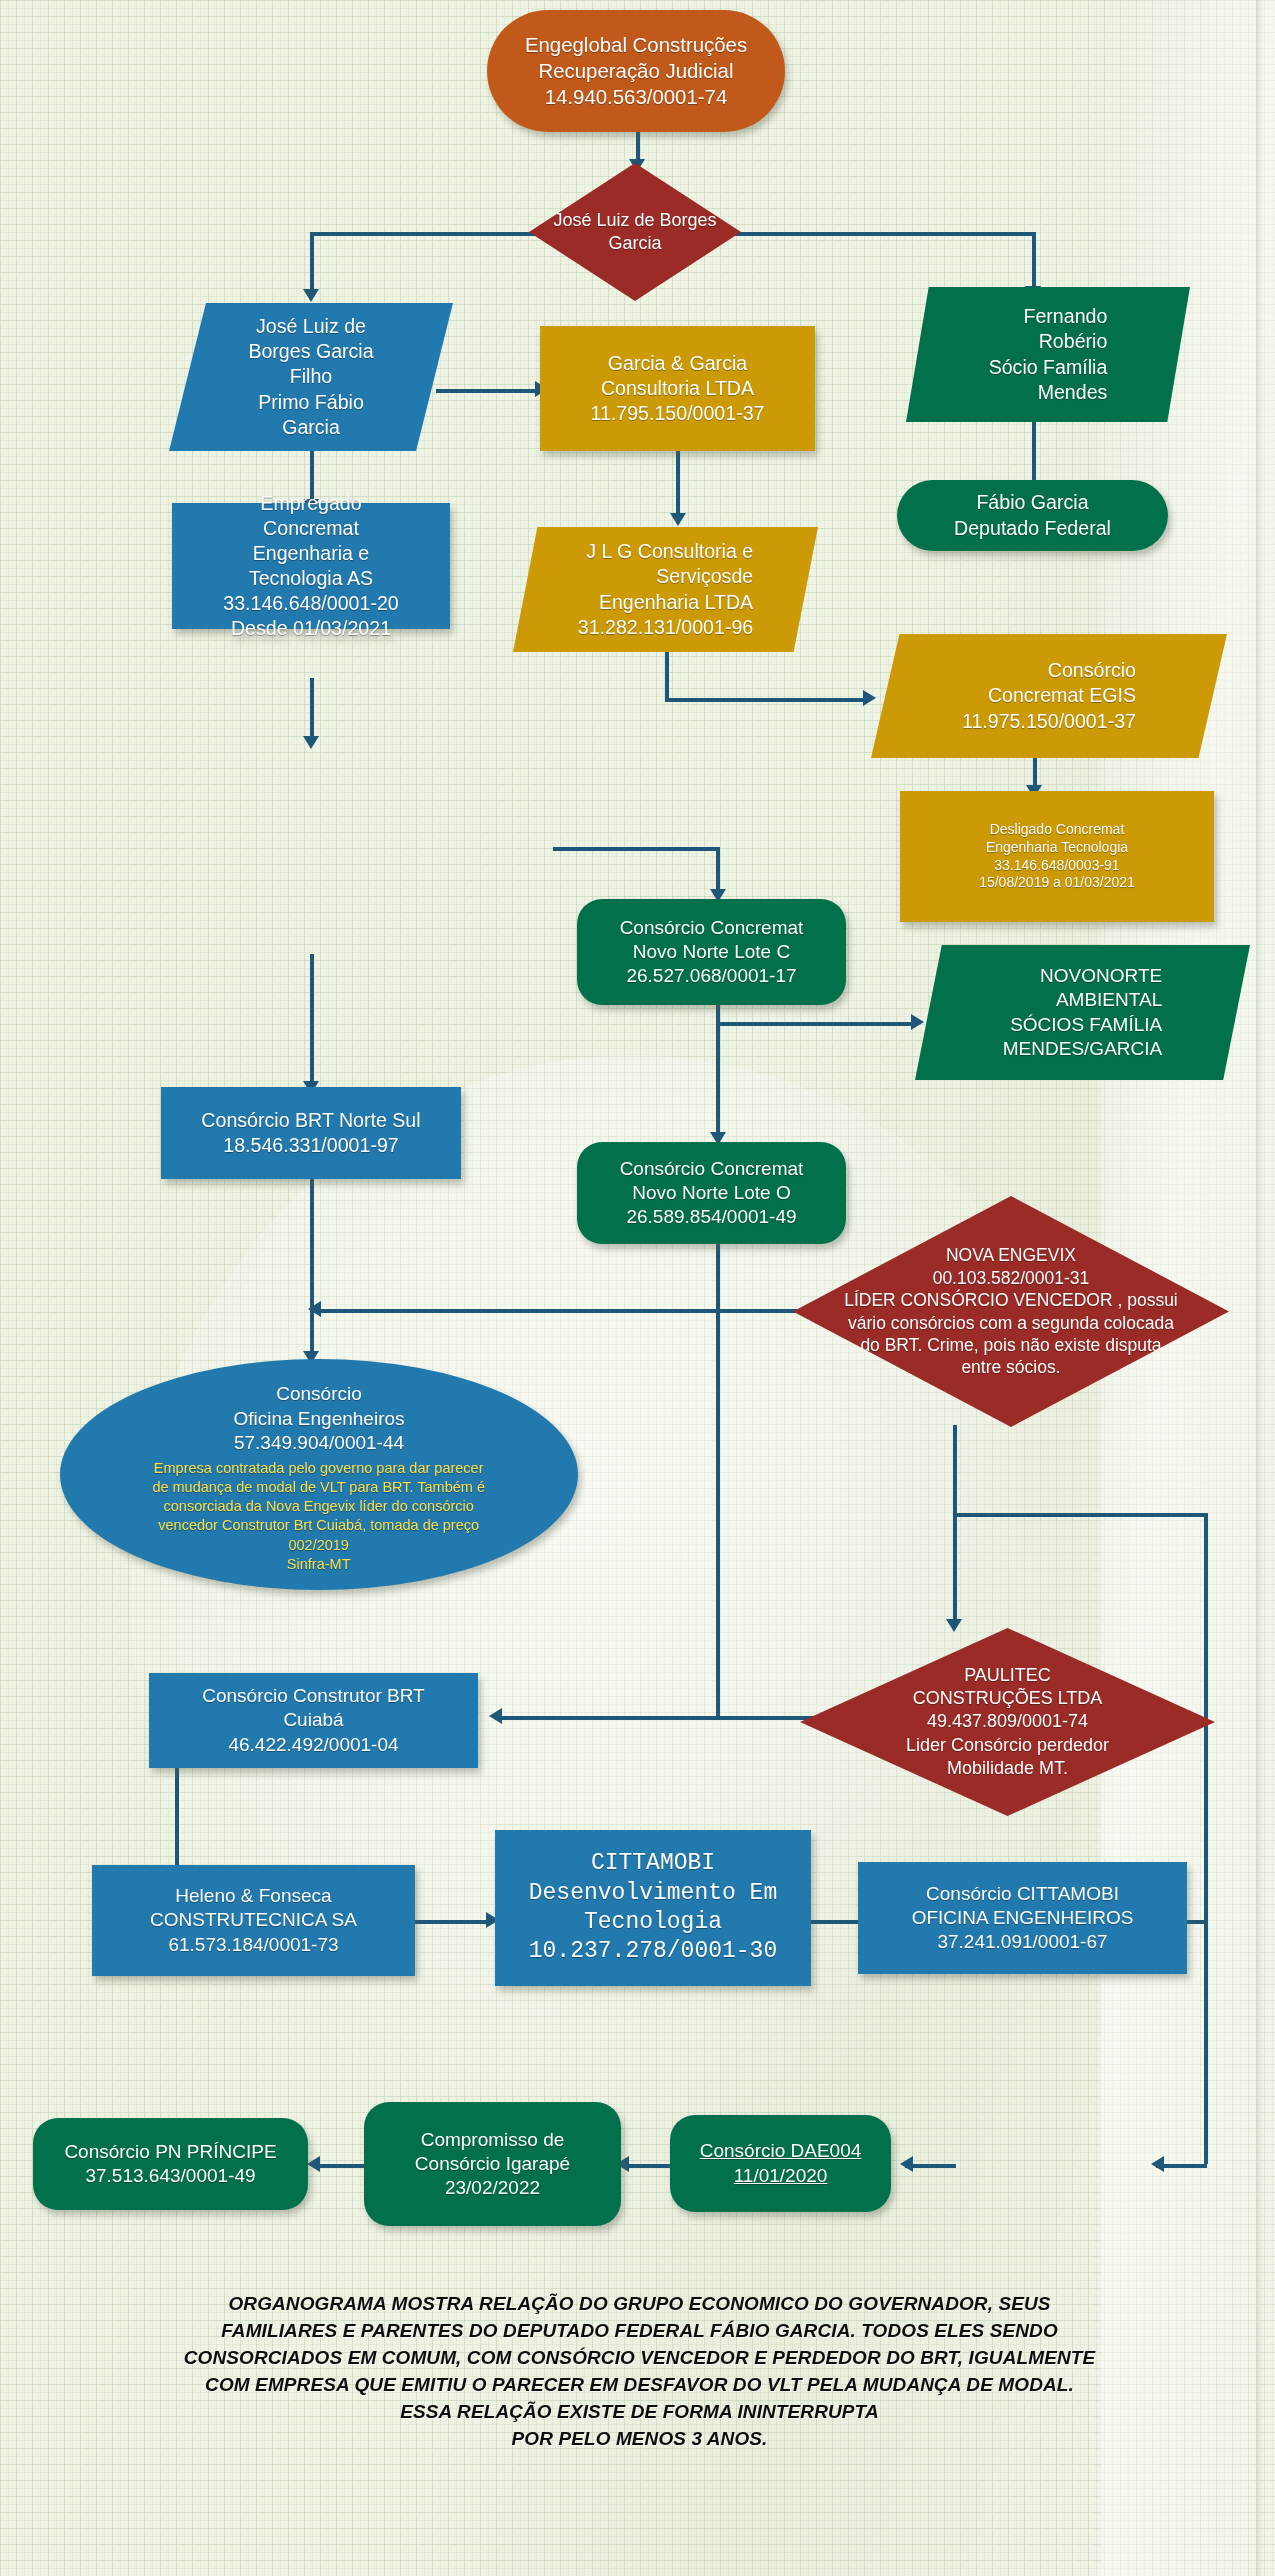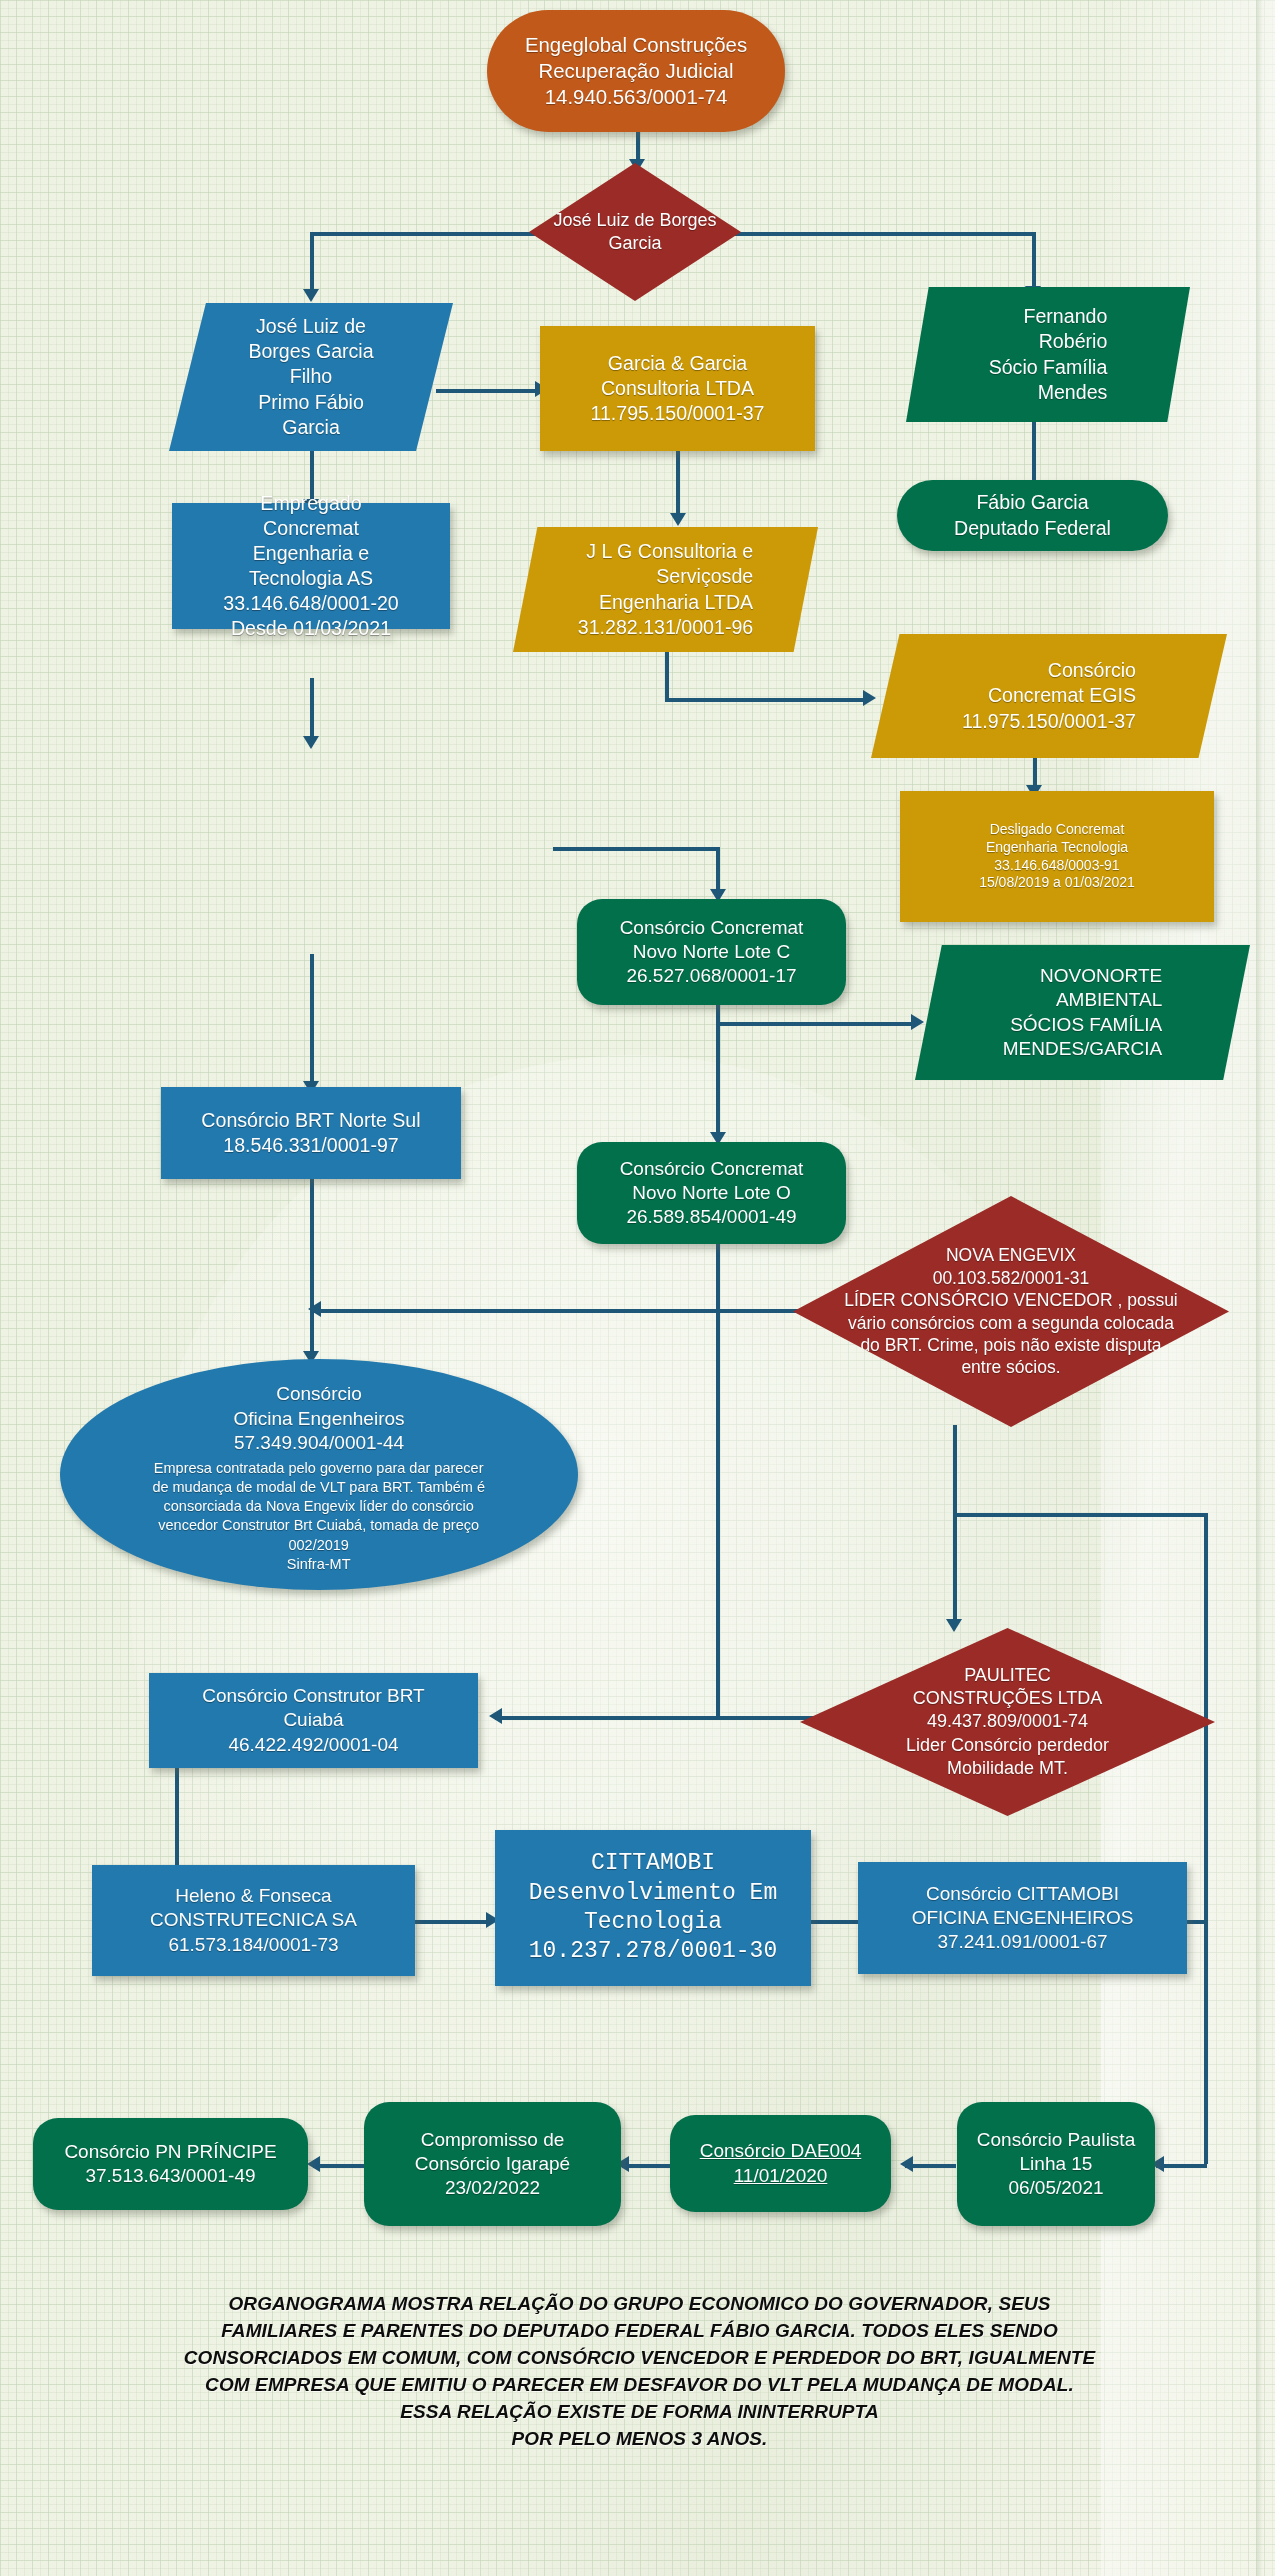--- a/index.html
+++ b/index.html
@@ -253,21 +253,21 @@
 00.103.582/0001-31
 LÍDER CONSÓRCIO VENCEDOR , possui
 vário consórcios com a segunda colocada
 do BRT. Crime, pois não existe disputa
 entre sócios.</div>
 
   <div class="node ellipse c-blue shadow" style="left:60px;top:1359px;width:518px;height:231px;font-size:0;display:block;padding:0;">
     <div style="position:absolute;left:0;top:23px;width:100%;text-align:center;font-size:19px;color:#fff;line-height:1.3;white-space:pre-line;text-shadow:0 0.7px 0.7px rgba(0,0,0,.35);">Consórcio
 Oficina Engenheiros
 57.349.904/0001-44</div>
-    <div style="position:absolute;left:10.2px;top:100px;width:497px;text-align:center;font-size:14.5px;color:#ffffff;line-height:1.32;white-space:pre-line;text-shadow:0 0.7px 0.7px rgba(0,0,0,.35);">Empresa contratada pelo governo para dar parecer
+    <div style="position:absolute;left:10.2px;top:100px;width:497px;text-align:center;font-size:14.5px;color:#fde047;line-height:1.32;white-space:pre-line;text-shadow:0 0.7px 0.7px rgba(0,0,0,.35);">Empresa contratada pelo governo para dar parecer
 de mudança de modal de VLT para BRT. Também é
 consorciada da Nova Engevix líder do consórcio
 vencedor Construtor Brt Cuiabá, tomada de preço
 002/2019
 Sinfra-MT</div>
   </div>
 
   <div class="node diamond c-darkred shadow" style="left:800px;top:1628px;width:415px;height:188px;font-size:18px;padding:0 29px;">PAULITEC
 CONSTRUÇÕES LTDA
 49.437.809/0001-74
@@ -294,23 +294,20 @@
   <div class="node softround c-green shadow" style="left:33px;top:2118px;width:275px;height:92px;font-size:19px;">Consórcio PN PRÍNCIPE
 37.513.643/0001-49</div>
 
   <div class="node softround c-green shadow" style="left:364px;top:2102px;width:257px;height:124px;font-size:19px;">Compromisso de
 Consórcio Igarapé
 23/02/2022</div>
 
   <div class="node softround c-green shadow" style="left:670px;top:2115px;width:221px;height:97px;font-size:19px;text-decoration:underline;">Consórcio DAE004
 11/01/2020</div>
 
-  <div class="node softround c-green shadow" style="left:957px;top:2102px;width:198px;height:124px;font-size:19px;">Consórcio Paulista
-Linha 15
-06/05/2021</div>
 
   <div id="caption">ORGANOGRAMA MOSTRA RELAÇÃO DO GRUPO ECONOMICO DO GOVERNADOR, SEUS
 FAMILIARES E  PARENTES DO DEPUTADO FEDERAL FÁBIO GARCIA. TODOS ELES SENDO
 CONSORCIADOS EM COMUM, COM CONSÓRCIO VENCEDOR E PERDEDOR DO BRT, IGUALMENTE
 COM EMPRESA QUE EMITIU O PARECER EM DESFAVOR DO VLT PELA MUDANÇA DE MODAL.
 ESSA RELAÇÃO EXISTE DE FORMA ININTERRUPTA
 POR PELO MENOS 3 ANOS.</div>
 
 </div>
 

